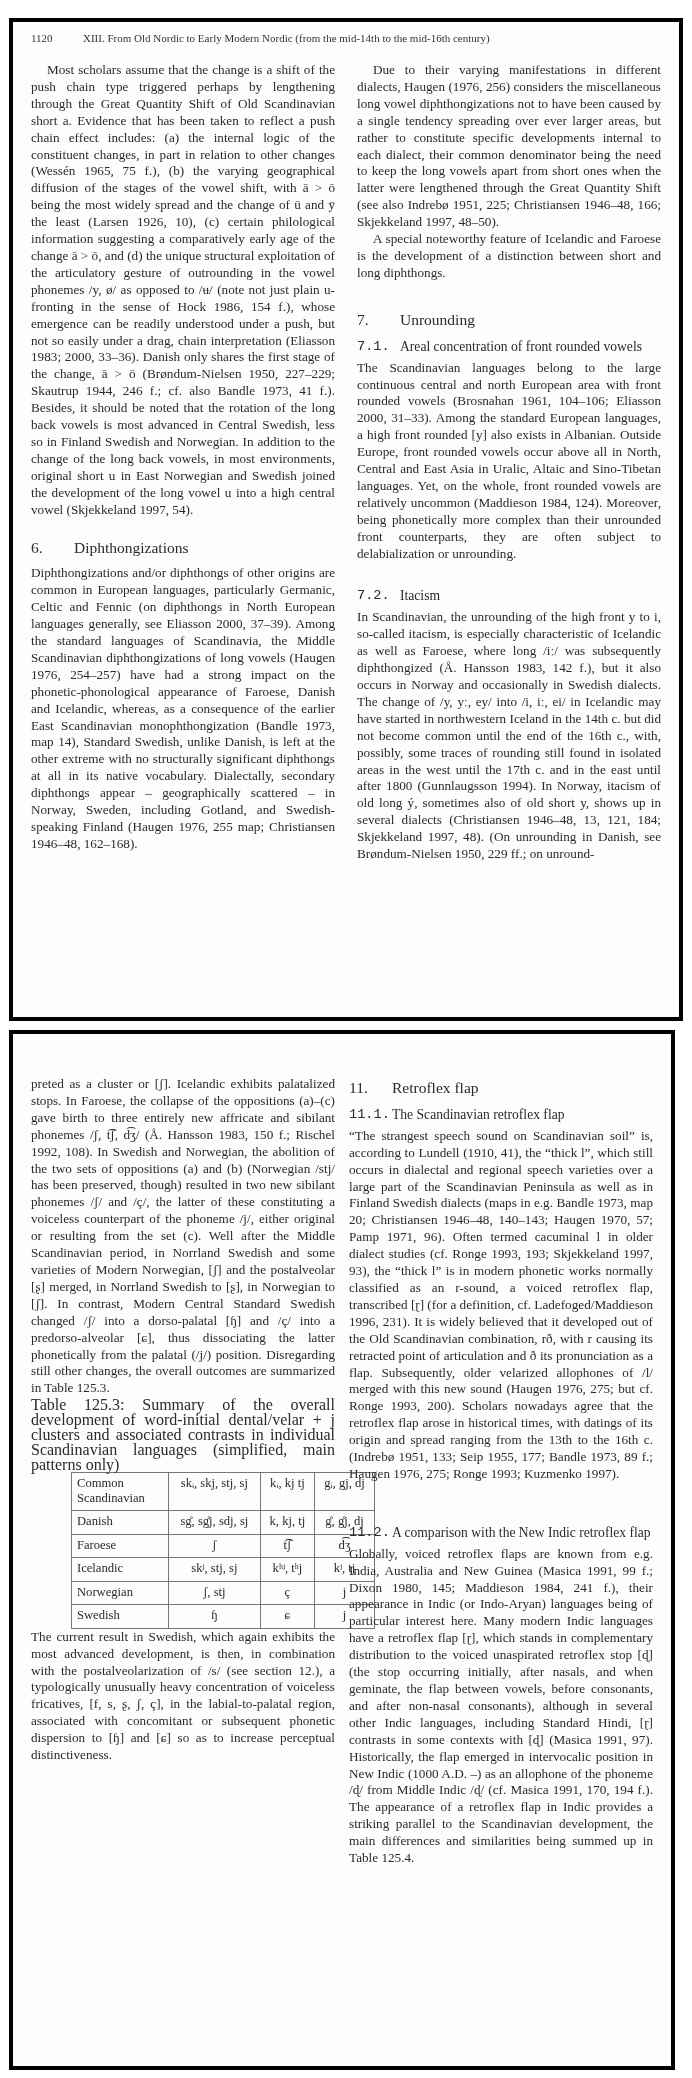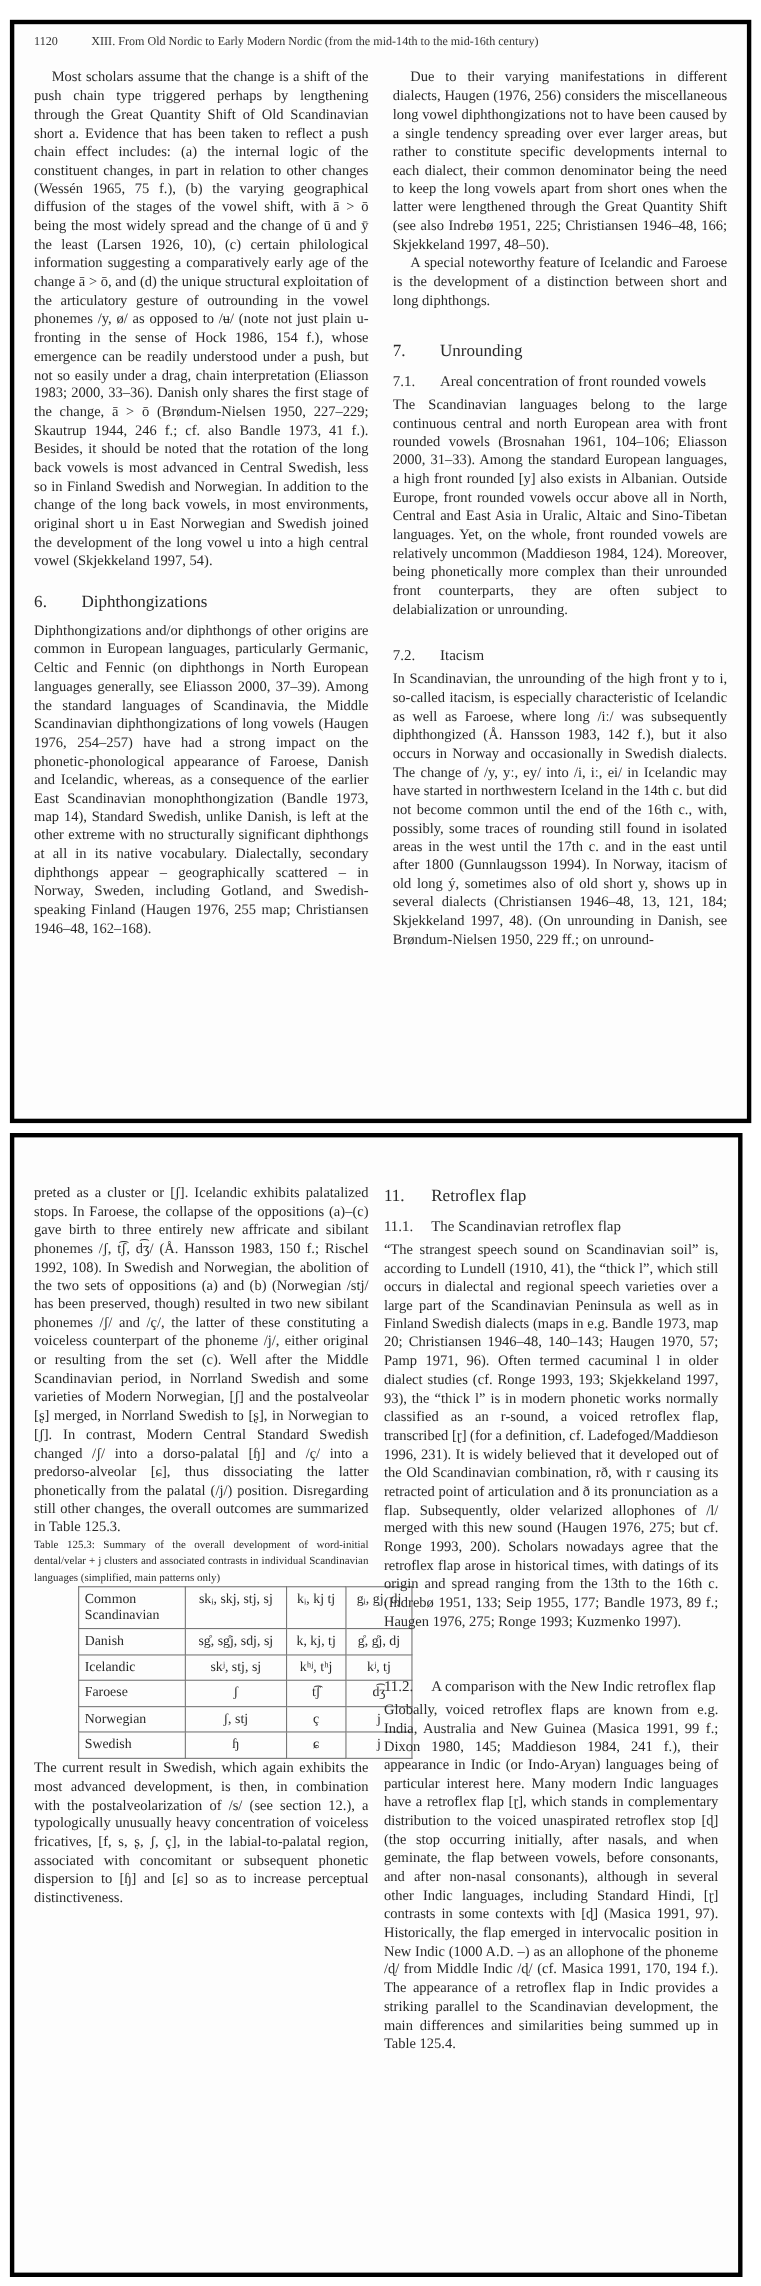--- a/index.html
+++ b/index.html
@@ -13,23 +13,23 @@
   #page2 .running-head { justify-content: space-between; top: 12px; }
   .cols { position: absolute; left: 18px; right: 18px; display: flex; justify-content: space-between; }
   #page1 .cols { top: 40px; }
   #page2 .cols { top: 42px; }
   .col { width: 304px; font-size: 13.2px; line-height: 16.9px; text-align: justify; hyphens: auto; }
   .col p { margin: 0; }
   .col p.indent { text-indent: 16px; }
   .sec-h { font-size: 15.5px; margin: 22px 0 8px 0; display: flex; }
   .sec-h .num { width: 43px; flex: none; }
   .sub-h { font-size: 13.6px; margin: 10px 0 4px 0; display: flex; }
-  .sub-h .num { width: 43px; flex: none; }
+  .sub-h .num { width: 43px; flex: none; font-family: Liberation Mono, monospace; }
   .first-sec { margin-top: 4px; }
-  .caption { font-size: 10px; line-height: 15px; margin: 18px 0 10px 0; text-align: justify; }
+  .caption { font-size: 16px; line-height: 15px; margin: 18px 0 10px 0; text-align: justify; }
   table.t { border-collapse: collapse; width: 100%; font-size: 12.6px; line-height: 14.5px; margin-left: 40px; }
   table.t td { border: 1px solid #777; padding: 3px 5px 5px 5px; vertical-align: top; }
   table.t td.c { text-align: center; }
   table.t td:first-child { width: 86px; }
   .after-table { margin-top: 14px; }
 </style>
 </head>
 <body>
 
 <div class="page" id="page1">
@@ -80,30 +80,30 @@
               <td class="c">kᵢ, kj tj</td>
               <td class="c">gᵢ, gj, dj</td>
             </tr>
             <tr>
               <td>Danish</td>
               <td class="c">sg̊, sg̊j, sdj, sj</td>
               <td class="c">k, kj, tj</td>
               <td class="c">g̊, g̊j, dj</td>
             </tr>
             <tr>
+              <td>Faroese</td>
+              <td class="c">ʃ</td>
+              <td class="c">t͡ʃ</td>
+              <td class="c">d͡ʒ</td>
+            </tr>
+            <tr>
               <td>Icelandic</td>
               <td class="c">skʲ, stj, sj</td>
               <td class="c">kʰʲ, tʰj</td>
               <td class="c">kʲ, tj</td>
-            </tr>
-            <tr>
-              <td>Faroese</td>
-              <td class="c">ʃ</td>
-              <td class="c">t͡ʃ</td>
-              <td class="c">d͡ʒ</td>
             </tr>
             <tr>
               <td>Norwegian</td>
               <td class="c">ʃ, stj</td>
               <td class="c">ç</td>
               <td class="c">j</td>
             </tr>
             <tr>
               <td>Swedish</td>
               <td class="c">ɧ</td>

